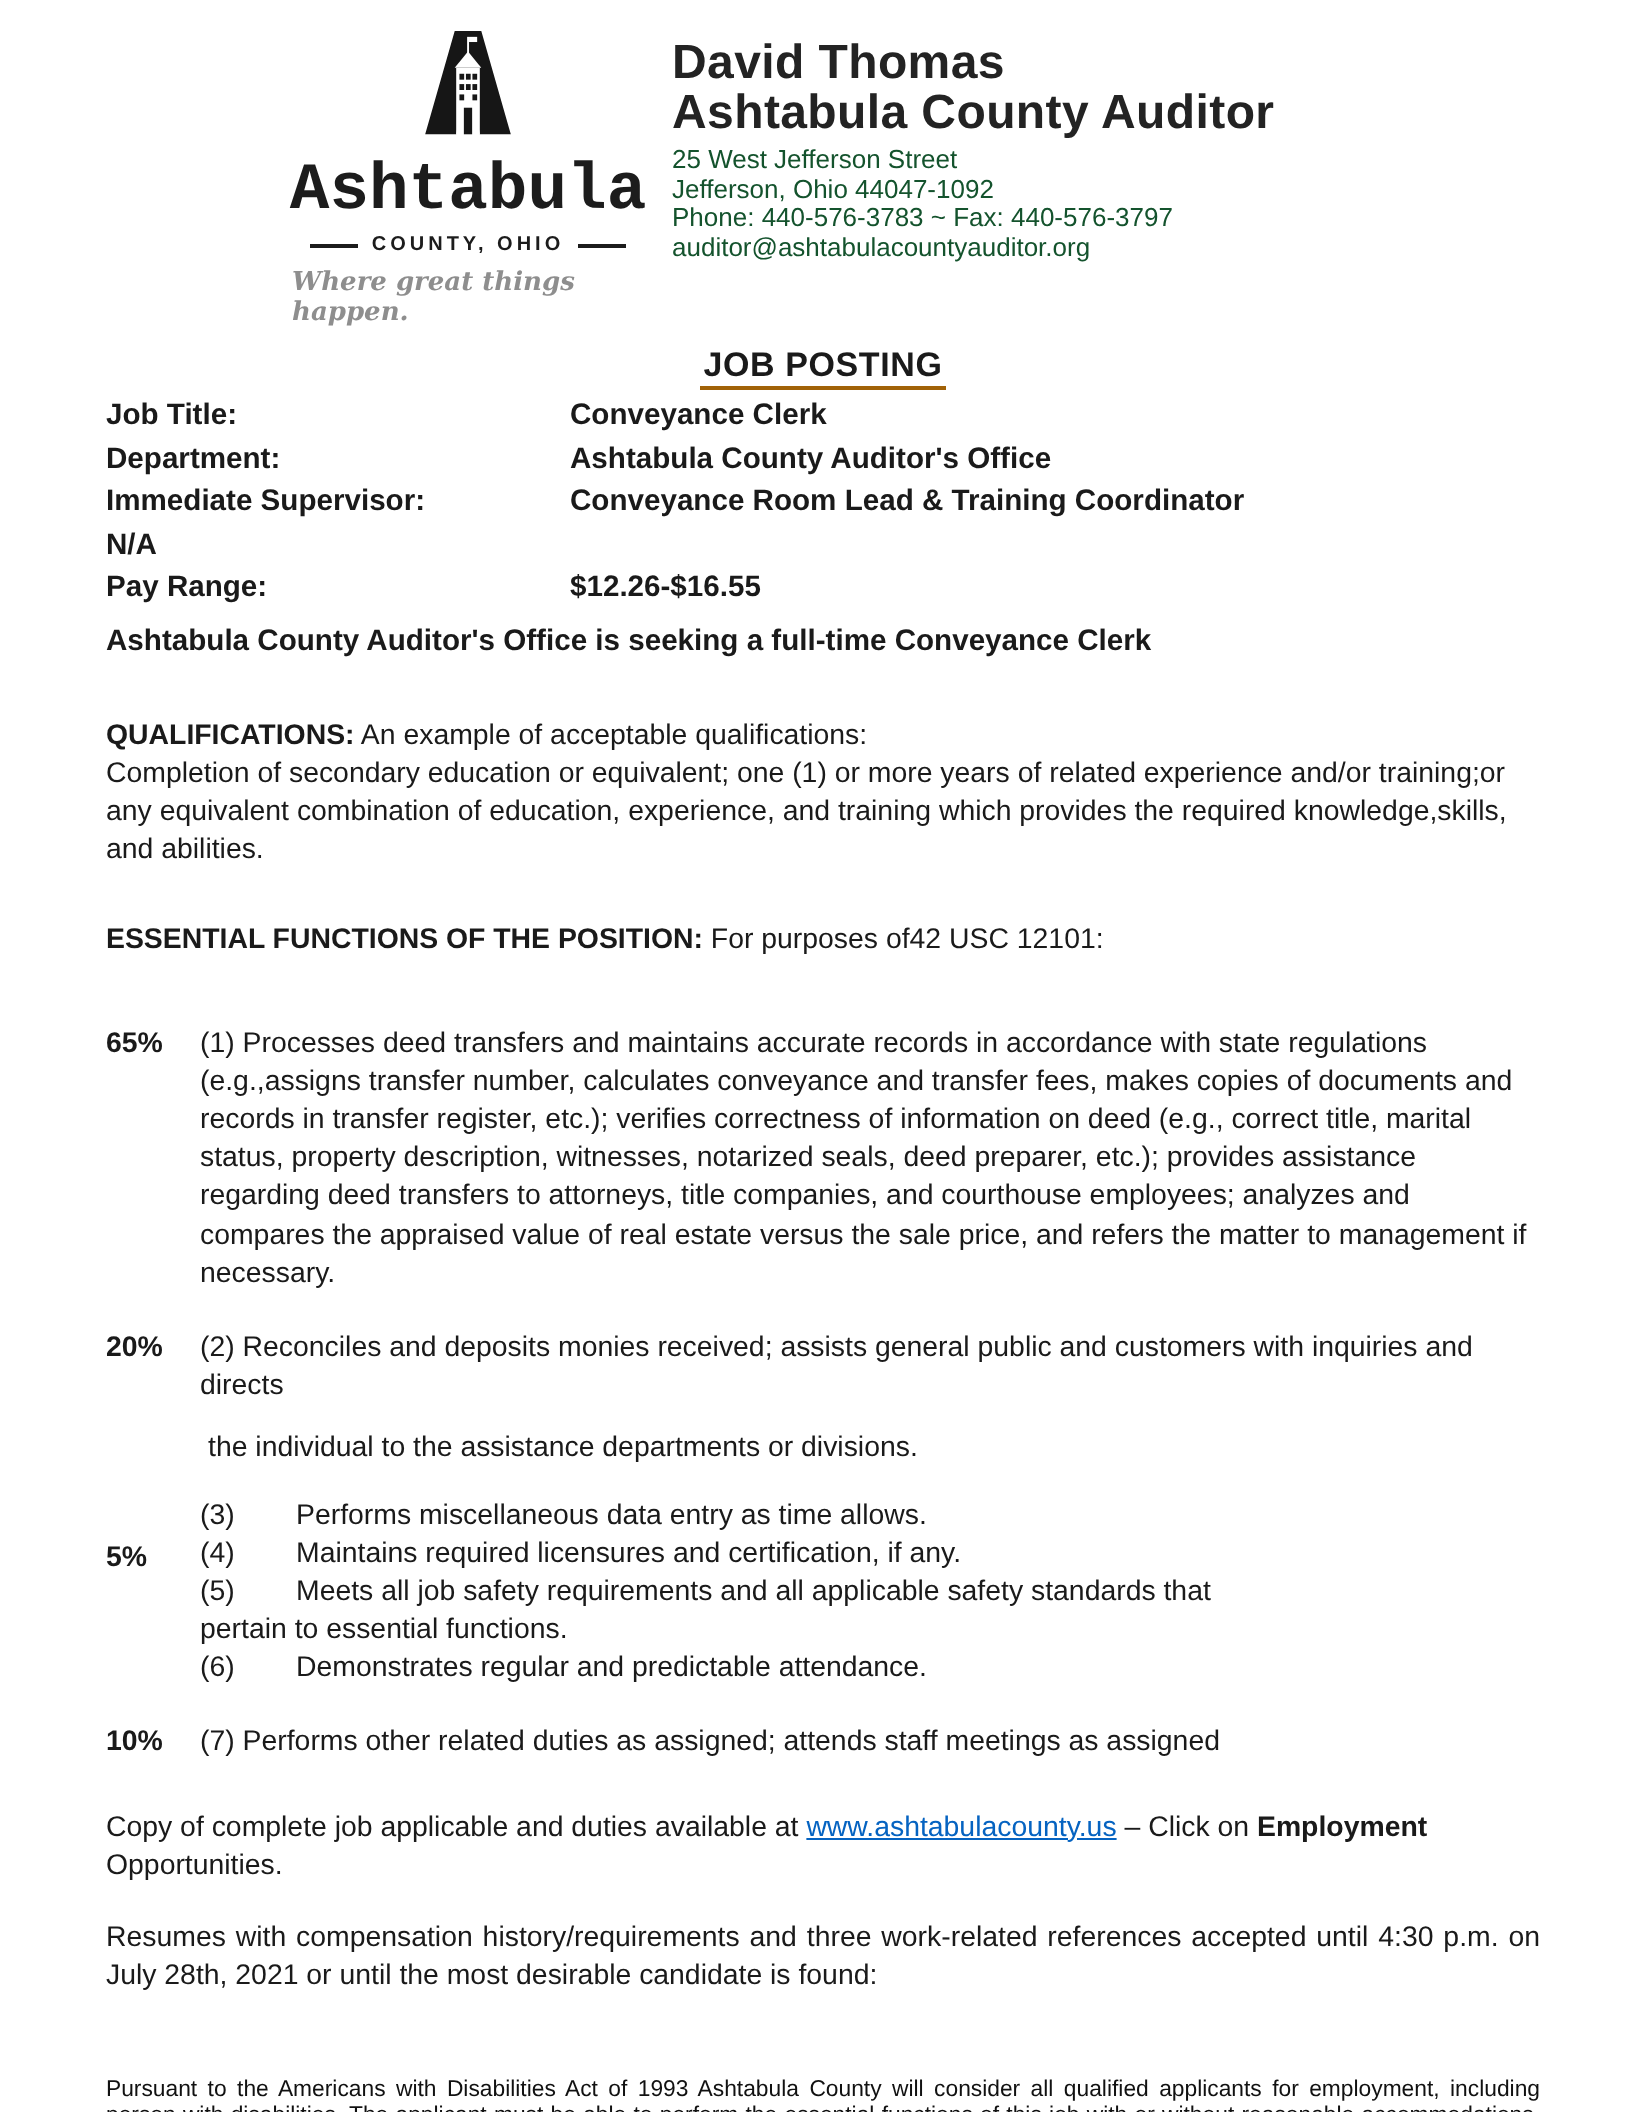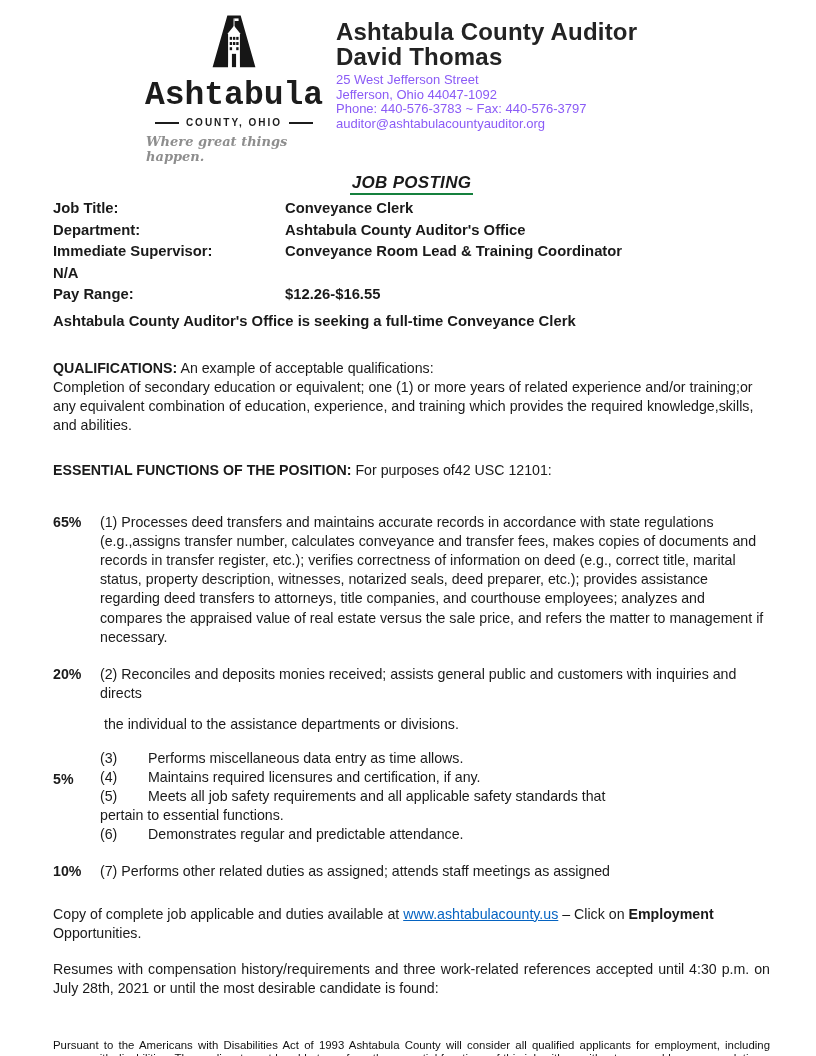--- a/index.html
+++ b/index.html
@@ -14,25 +14,25 @@
   .letterhead{display:flex;margin-left:93px;}
   .logo{width:176px;display:flex;flex-direction:column;align-items:center;flex:none;}
   .logo svg{width:50px;height:62px;display:block;}
   .logo-name{font-family:Liberation Mono, monospace;font-weight:bold;font-size:33px;line-height:1;margin-top:3px;color:#1c1c1c;}
   .logo-county{display:flex;align-items:center;gap:7px;margin-top:5px;}
   .logo-county .dash{width:24px;border-top:2px solid #1c1c1c;height:0;}
   .logo-county .txt{font-size:10px;font-weight:bold;letter-spacing:2px;color:#1c1c1c;}
   .logo-tagline{margin-top:6px;font-family:"DejaVu Serif",serif;font-style:italic;font-weight:bold;font-size:13px;color:#8e8e8e;}
   .office{margin-left:14px;padding-top:5px;}
   .office-title{font-size:24px;font-weight:bold;line-height:25px;color:#232323;letter-spacing:.2px;}
-  .office-contact{margin-top:4px;font-size:13px;line-height:14.6px;color:#8b5cf6;}
+  .office-contact{margin-top:4px;font-size:13px;line-height:14.6px;color:#14532d;}
 
   
   .doc-title{text-align:center;margin-top:9px;}
-  .doc-title span{font-weight:bold;font-style:italic;font-size:17px;border-bottom:2px solid #15803d;padding:0 2px 1px 2px;letter-spacing:.3px;}
+  .doc-title span{font-weight:bold;font-size:17px;border-bottom:2px solid #a16207;padding:0 2px 1px 2px;letter-spacing:.3px;}
 
   
   .fields{margin-top:5px;}
   .frow{display:flex;line-height:21.5px;font-weight:bold;font-size:14.8px;}
   .frow .lbl{width:232px;flex:none;}
   .summary{font-weight:bold;font-size:14.8px;margin-top:6px;line-height:19px;}
 
   
   .para{font-size:14.2px;line-height:19.2px;}
   .qual{margin-top:28px;}
@@ -84,22 +84,22 @@
       </svg>
       <div class="logo-name">Ashtabula</div>
       <div class="logo-county">
         <span class="dash"></span>
         <span class="txt">COUNTY, OHIO</span>
         <span class="dash"></span>
       </div>
       <div class="logo-tagline">Where great things happen.</div>
     </div>
     <div class="office">
+      <div class="office-title">David Thomas</div>
       <div class="office-title">Ashtabula County Auditor</div>
-      <div class="office-title">David Thomas</div>
       <div class="office-contact">
         <div>25 West Jefferson Street</div>
         <div>Jefferson, Ohio 44047-1092</div>
         <div>Phone: 440-576-3783 ~ Fax: 440-576-3797</div>
         <div>auditor@ashtabulacountyauditor.org</div>
       </div>
     </div>
   </div>
 
   <div class="doc-title">

